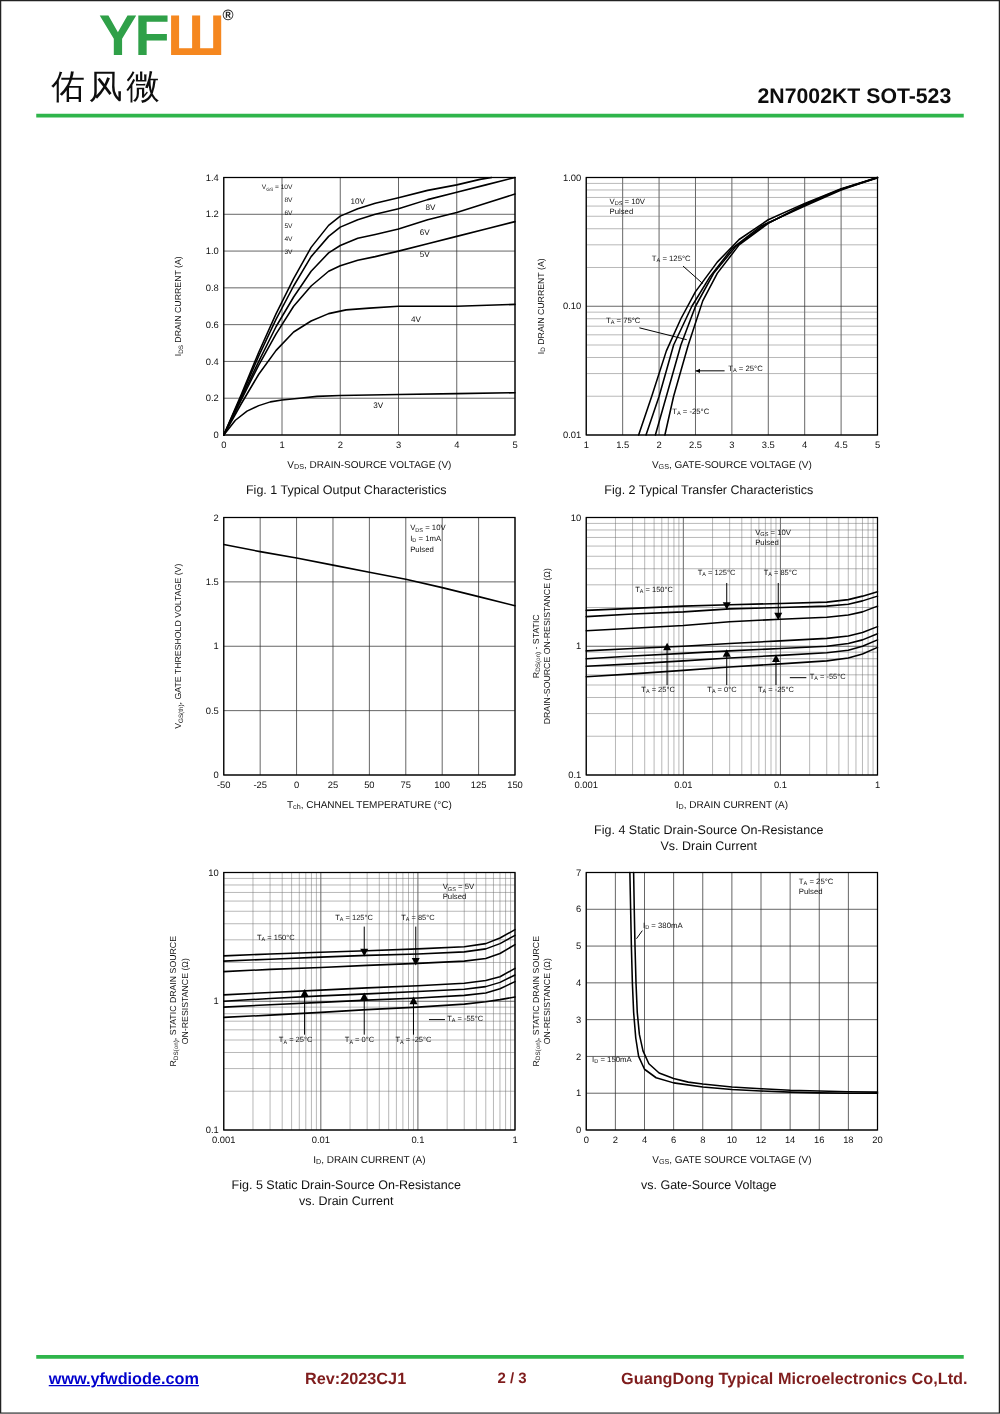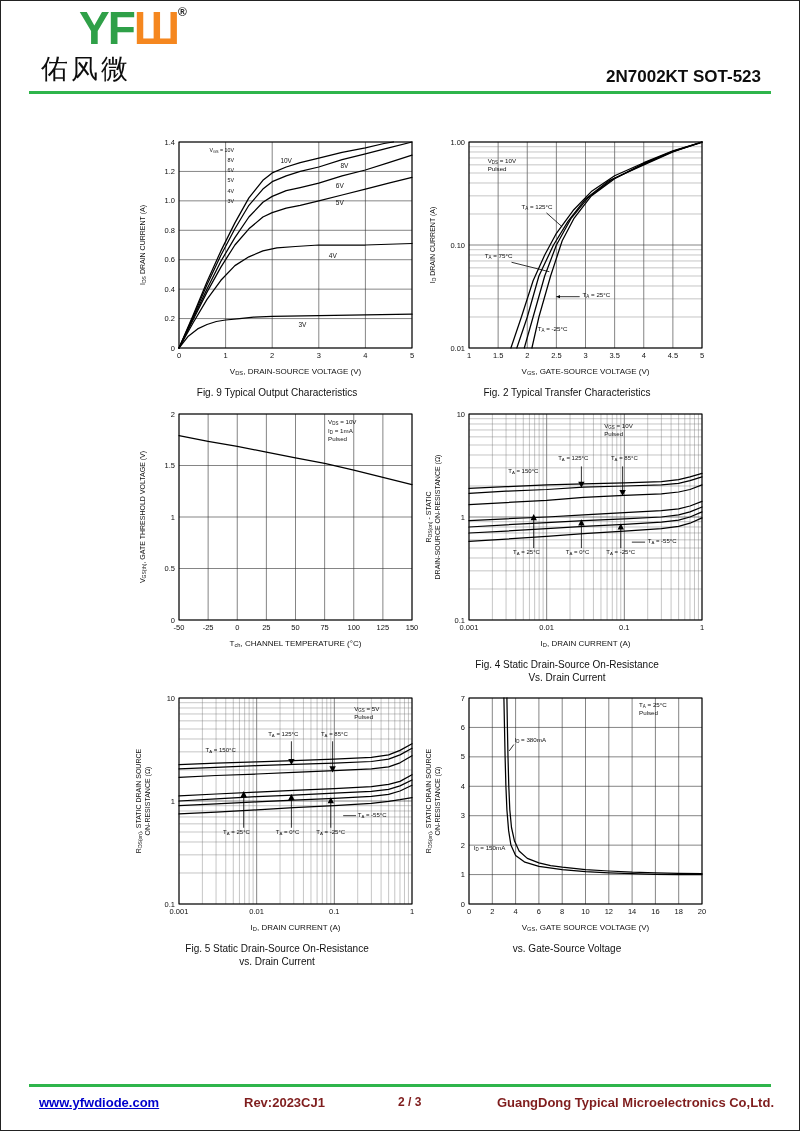--- a/index.html
+++ b/index.html
@@ -78,21 +78,21 @@
         <text x="43" y="158.64285714285714" font-size="7.5" text-anchor="end" fill="#111">0.4</text>
         <text x="43" y="129.21428571428572" font-size="7.5" text-anchor="end" fill="#111">0.6</text>
         <text x="43" y="99.78571428571426" font-size="7.5" text-anchor="end" fill="#111">0.8</text>
         <text x="43" y="70.35714285714286" font-size="7.5" text-anchor="end" fill="#111">1.0</text>
         <text x="43" y="40.928571428571416" font-size="7.5" text-anchor="end" fill="#111">1.2</text>
         <text x="43" y="11.5" font-size="7.5" text-anchor="end" fill="#111">1.4</text>
         <text x="163.5" y="241" font-size="8" text-anchor="middle" fill="#111"><tspan>V</tspan><tspan font-size="72%" baseline-shift="-18%">DS</tspan><tspan>, DRAIN-SOURCE VOLTAGE (V)</tspan></text>
         <text transform="translate(13,112) rotate(-90)" font-size="7" text-anchor="middle" fill="#111"><tspan>I</tspan><tspan font-size="72%" baseline-shift="-18%">DS</tspan><tspan> DRAIN CURRENT (A)</tspan></text>
       </svg>
     <div class="cap">
-      <div>Fig. 9 Typical Output Characteristics</div>
+      <div>Fig. 1 Typical Output Characteristics</div>
     </div>
   </div>
 
   <div class="fig" style="left:421px;top:132px">
     <svg width="290" height="252" viewBox="0 0 290 252">
         <line x1="47" y1="9" x2="47" y2="215" stroke="#333" stroke-width="0.6"></line>
         <line x1="76.125" y1="9" x2="76.125" y2="215" stroke="#333" stroke-width="0.6"></line>
         <line x1="105.25" y1="9" x2="105.25" y2="215" stroke="#333" stroke-width="0.6"></line>
         <line x1="134.375" y1="9" x2="134.375" y2="215" stroke="#333" stroke-width="0.6"></line>
         <line x1="163.5" y1="9" x2="163.5" y2="215" stroke="#333" stroke-width="0.6"></line>

